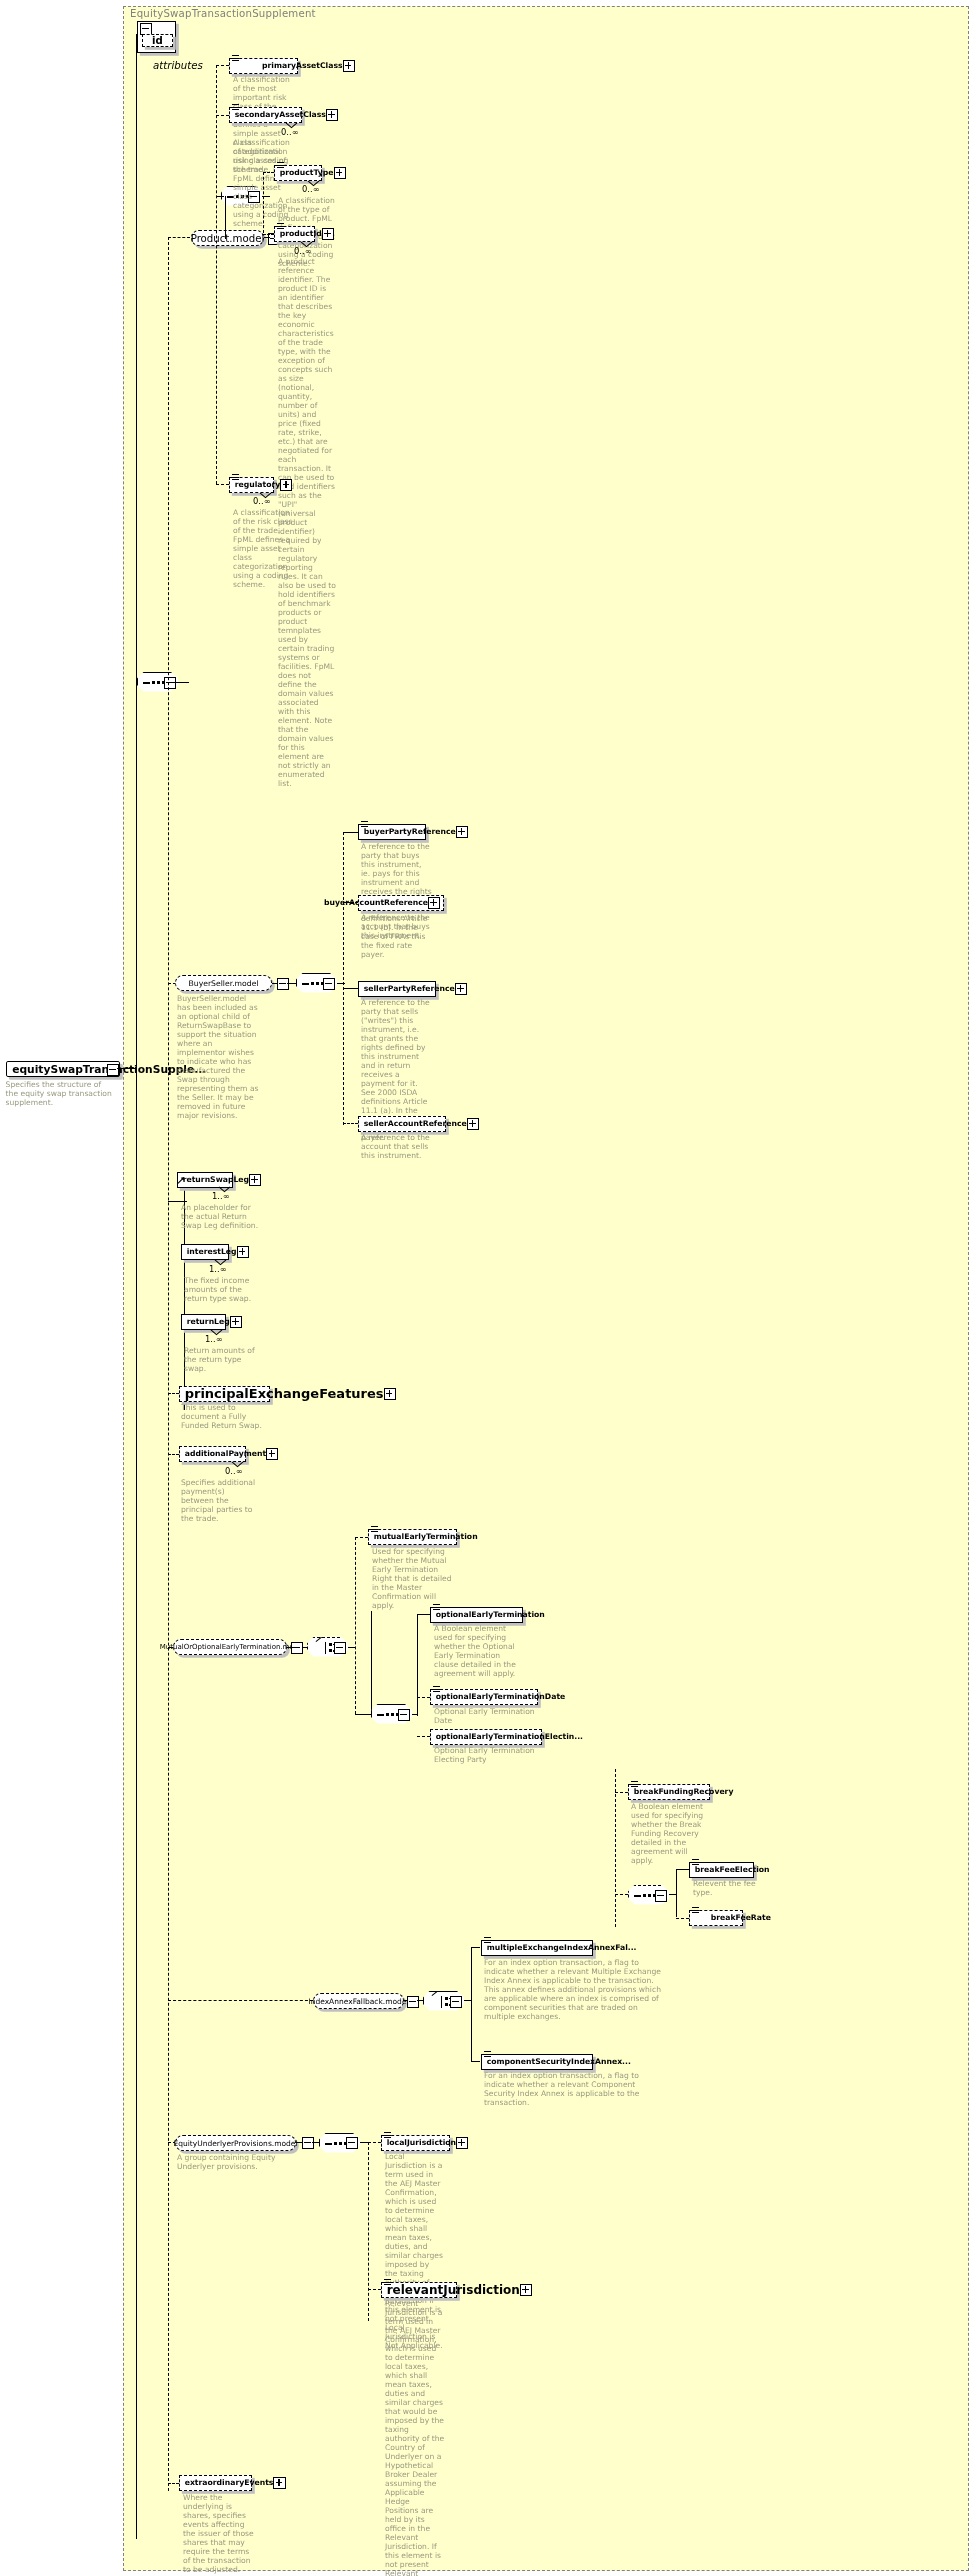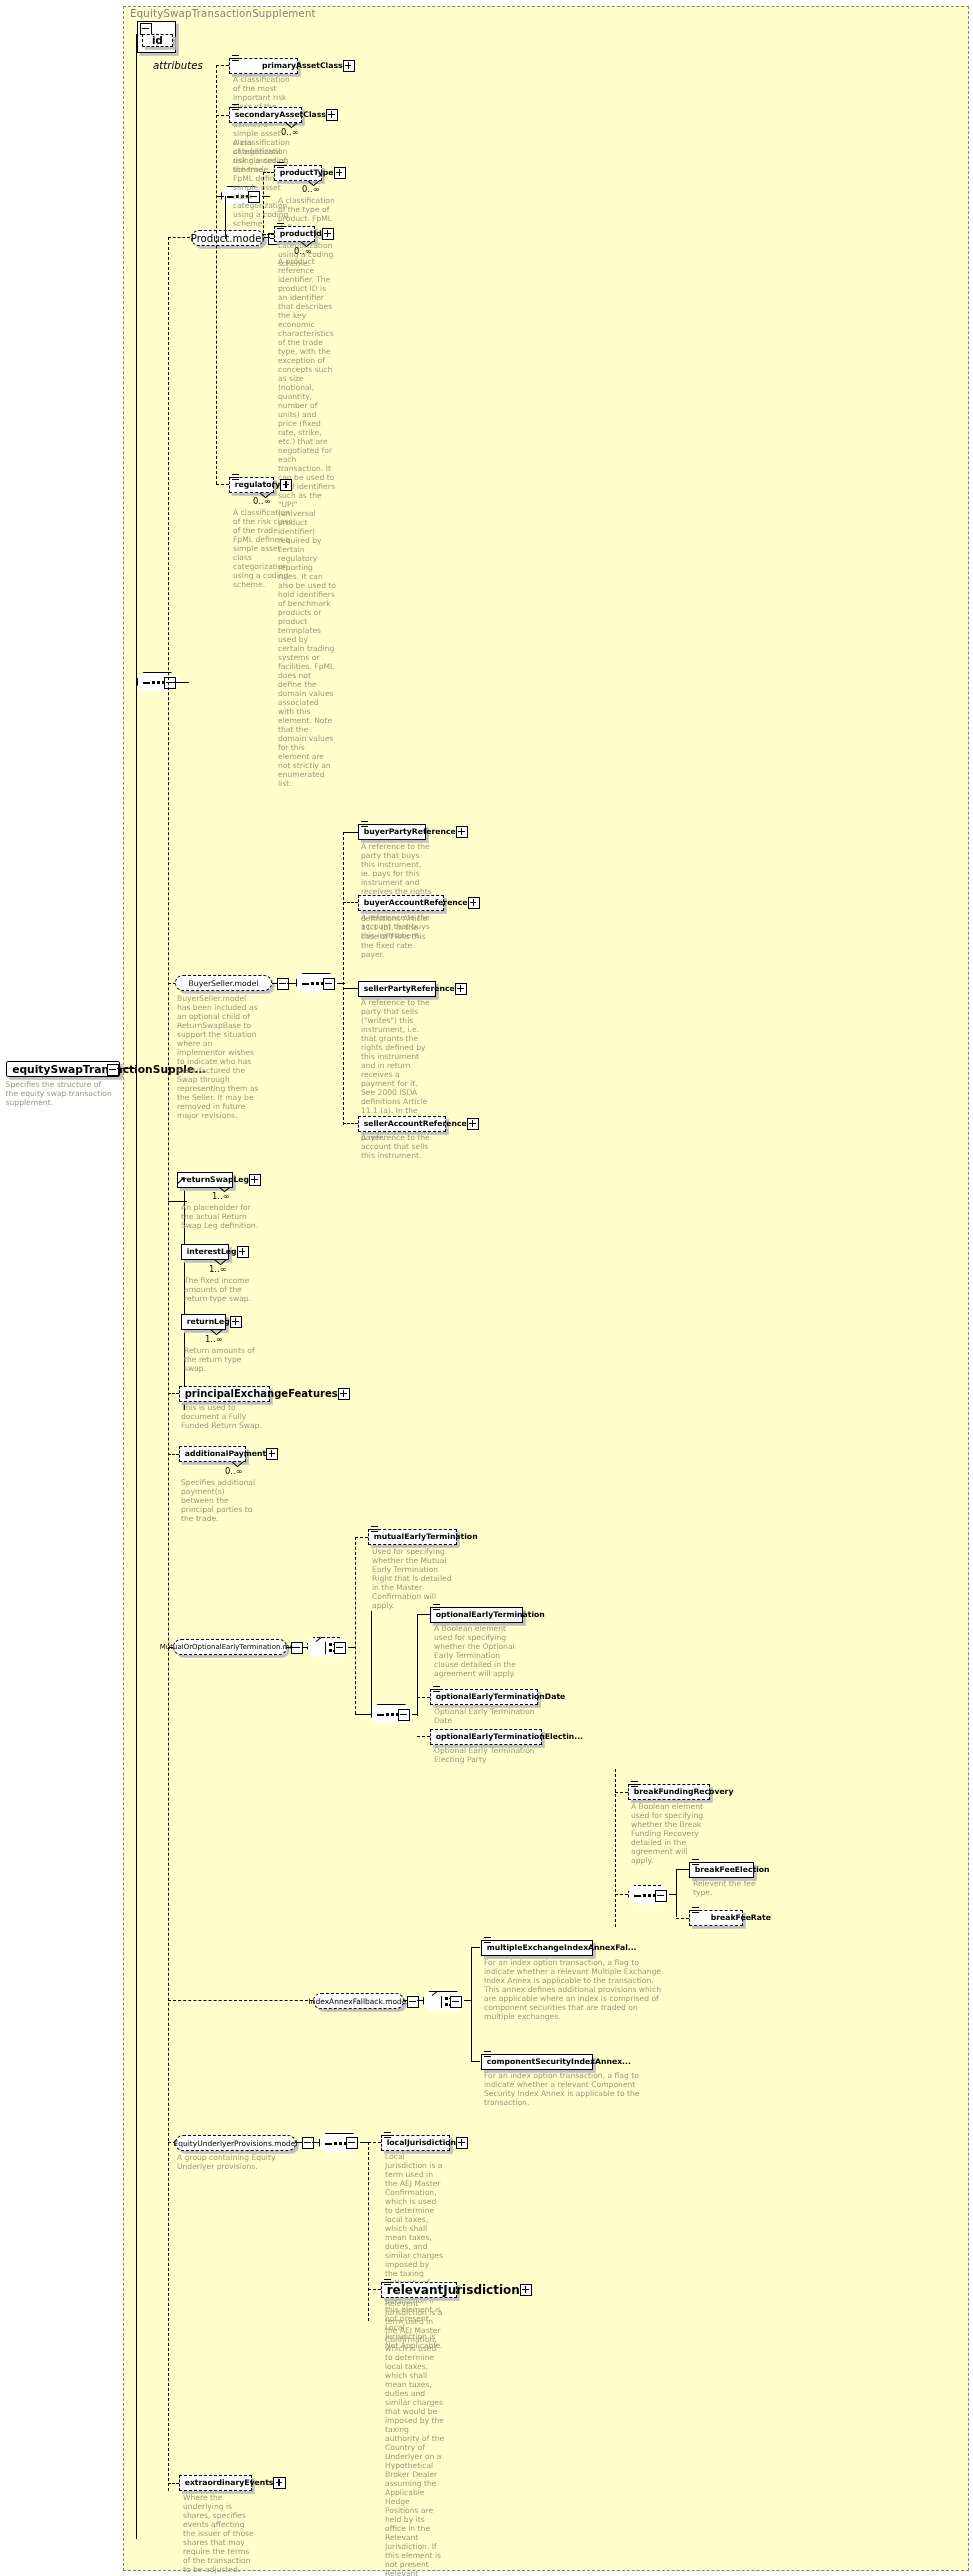--- a/index.html
+++ b/index.html
@@ -274,21 +274,21 @@
         <i></i>
         <i></i>
         <i></i>
       </span>
     <span style="font-size:7.7px;">buyerPartyReference</span>
     <span class="exp plus" style="margin-left:auto;"></span>
   </div>
   <div class="doc" style="left:361px;top:842px;width:71px;">A reference to the party that buys this instrument, ie. pays for this instrument and receives the rights defined by it. See 2000 ISDA definitions Article 11.1 (b). In the case of FRAs this the fixed rate payer.</div>
 
   <div class="dl h" style="left:343px;top:902px;width:15px;"></div>
-  <div class="node dashed" style="left:358px;top:895px;width:86px;">
+  <div class="node dashed" style="left:358px;top:895px;width:86px;justify-content:flex-end;">
     <span style="font-size:7.7px;">buyerAccountReference</span>
     <span class="exp plus" style="margin-left:auto;"></span>
   </div>
   <div class="doc" style="left:361px;top:913px;width:71px;">A reference to the account that buys this instrument.</div>
 
   <div class="ln h" style="left:343px;top:988px;width:15px;"></div>
   <div class="node solid" style="left:358px;top:981px;width:78px;">
     <span style="font-size:7.7px;">sellerPartyReference</span>
     <span class="exp plus" style="margin-left:auto;"></span>
   </div>
@@ -344,21 +344,21 @@
   <div class="hat" style="left:210px;top:1329px;">
     <svg width="13" height="6.5" viewBox="0 0 14 7">
         <polyline points="1,1 7,6 13,1" fill="none" stroke="#000" stroke-width="1.1"></polyline>
       </svg>
   </div>
   <div class="card" style="left:205px;top:1334px;">1..∞</div>
   <div class="doc" style="left:184px;top:1346px;width:80px;">Return amounts of the return type swap.</div>
 
   <div class="dl h" style="left:168px;top:1393px;width:11.2px;"></div>
   <div class="node dashed" style="left:179px;top:1386px;width:91px;">
-    <span style="font-size:10px;">principalExchangeFeatures</span>
+    <span style="font-size:13px;">principalExchangeFeatures</span>
     <span class="exp plus" style="margin-left:auto;"></span>
   </div>
   <div class="doc" style="left:181px;top:1403px;width:93px;">This is used to document a Fully Funded Return Swap.</div>
 
   <div class="dl h" style="left:168px;top:1454px;width:11.2px;"></div>
   <div class="node dashed" style="left:179px;top:1446px;width:67px;">
     <span style="font-size:7.7px;">additionalPayment</span>
     <span class="exp plus" style="margin-left:auto;"></span>
   </div>
   <div class="hat" style="left:231px;top:1461px;">

